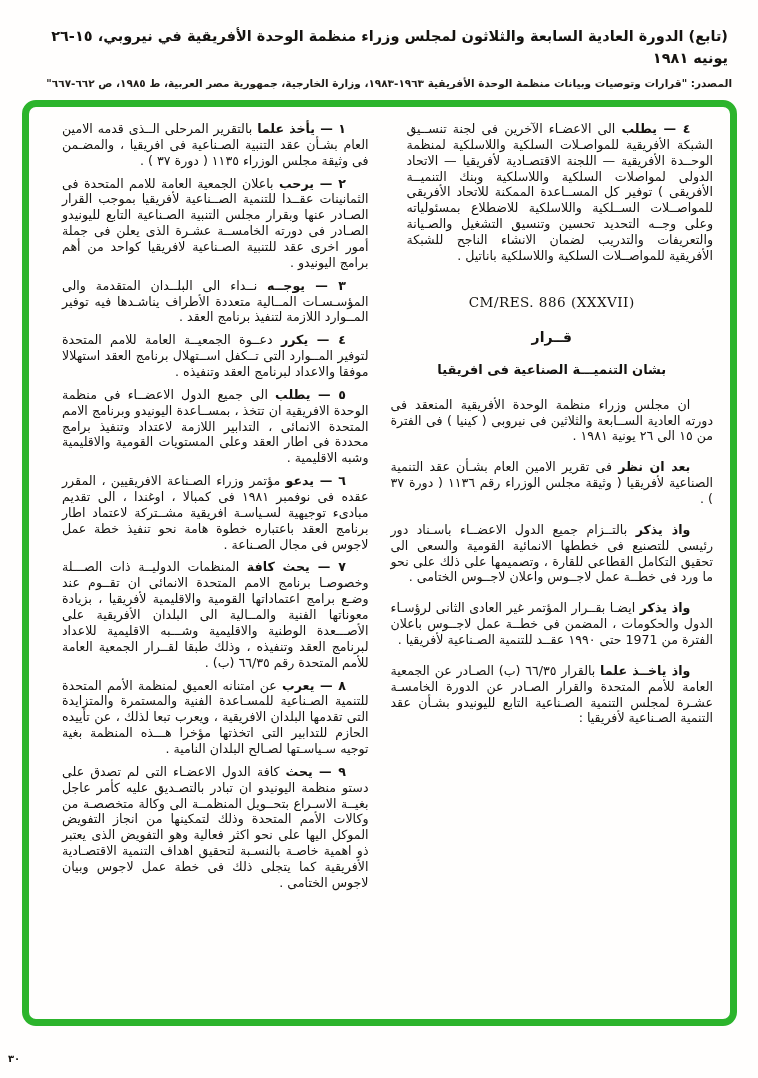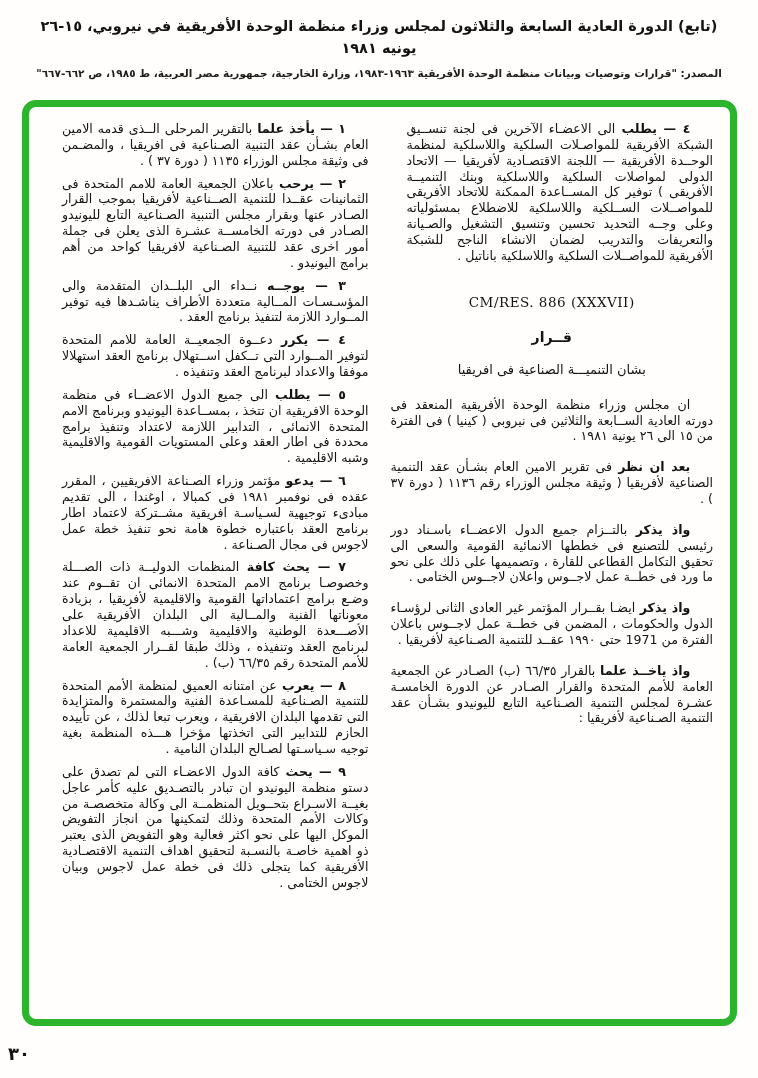--- a/index.html
+++ b/index.html
@@ -5,22 +5,22 @@
   html,body{margin:0;padding:0;background:#ffffff;}
   .page{
     position:relative;
     width:758px;height:1078px;
     background:#fffefd;
     font-family:"DejaVu Sans",sans-serif;
     color:#151310;
     overflow:hidden;
   }
   .header{
-    position:absolute;top:16px;left:0;right:0;
-    text-align:center;direction:rtl;
+    position:absolute;top:26px;left:0;right:0;
+    direction:rtl;
   }
   .header-line1{
     font-size:14.5px;font-weight:bold;letter-spacing:0;
     margin:0 30px 6px 30px;line-height:1.5;
   }
   .header-line2{
     font-size:10.5px;font-weight:bold;color:#201d18;
     margin:0 26px;line-height:1.5;
   }
   .content-box{
@@ -57,28 +57,28 @@
     font-size:13.5px;font-weight:normal;
     margin:30px 0 18px 0;
     font-family:"DejaVu Serif",serif;
     letter-spacing:.5px;
   }
   .res-title{
     text-align:center;font-weight:bold;font-size:14px;
     margin:0 0 16px 0;text-indent:0;
   }
   .res-subject{
-    text-align:center;font-weight:normal;font-size:13px;
+    text-align:center;font-weight:bold;font-size:13px;
     margin:0 0 18px 0;text-indent:0;
   }
   .pre-para{margin:0 0 15px 0;text-indent:1.8em;}
   .gap-top{margin-top:22px;}
   .page-number{
     position:absolute;bottom:14px;left:8px;right:0;
-    text-align:left;font-size:18px;font-weight:bold;
+    text-align:left;font-size:10px;font-weight:bold;
     direction:rtl;
   }
 </style>
 </head>
 <body>
 
 <div class="page">
 
   <div class="header">
     <div class="header-line1">(تابع) الدورة العادية السابعة والثلاثون لمجلس وزراء منظمة الوحدة الأفريقية في نيروبي، ١٥-٢٦ يونيه ١٩٨١</div>

